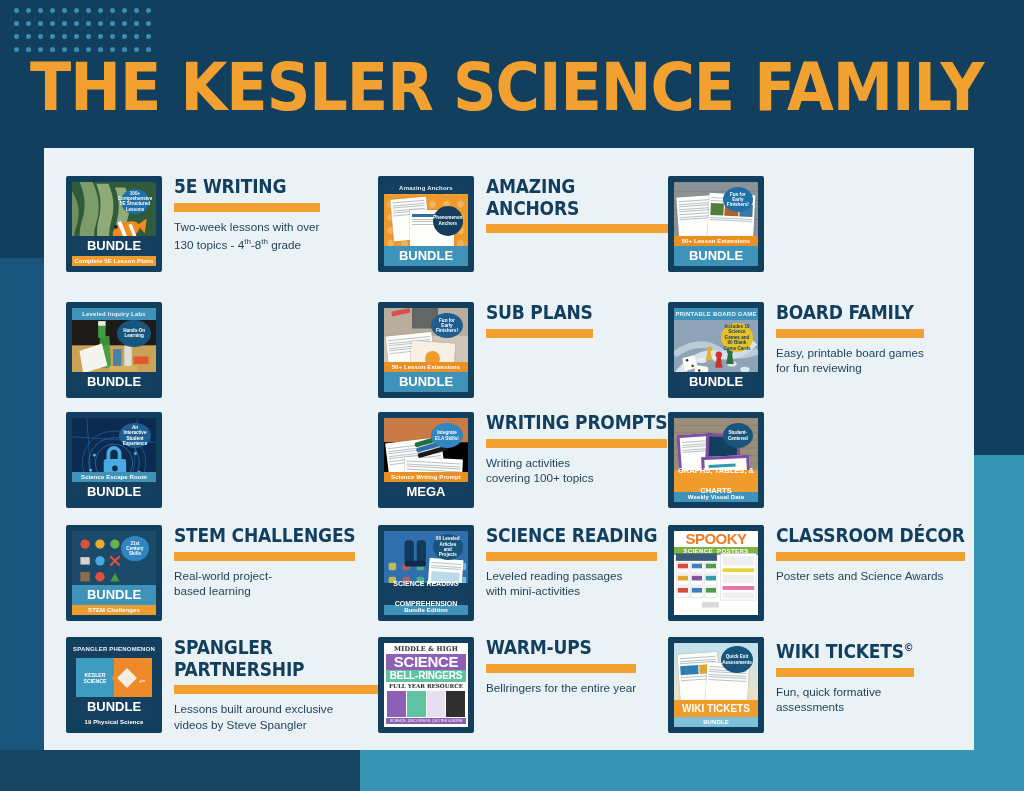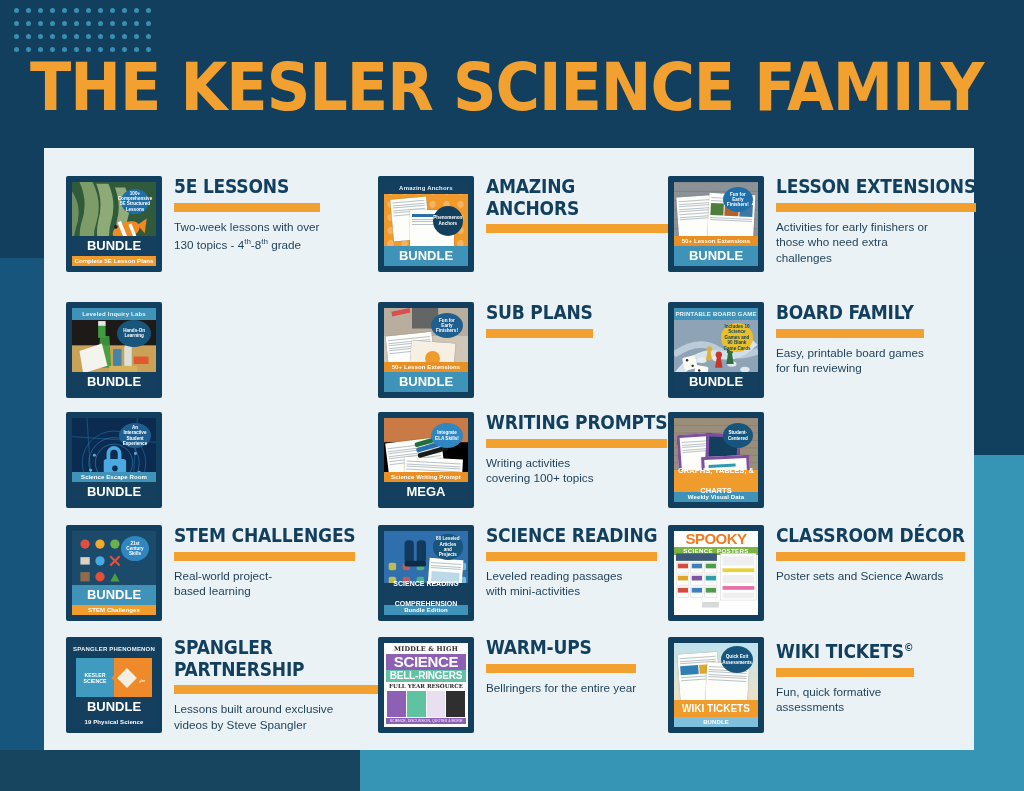--- a/index.html
+++ b/index.html
@@ -174,21 +174,21 @@
       <rect x="52" y="42" width="4" height="18" fill="#fff" transform="rotate(-22 54 51)"></rect>
       <rect x="63" y="45" width="3.5" height="14" fill="#fff" transform="rotate(-22 64 52)"></rect>
       <circle cx="47" cy="48" r="2" fill="#17212c"></circle>
       </svg></div>
             <div class="badge" style="background: rgb(31, 111, 168); left: 58%; top: 8%; width: 34%; height: 30%;">100+ Comprehensive 5E Structured Lessons</div>
             <div class="t-band band-sub" style="background: rgb(240, 154, 43); color: rgb(255, 255, 255); bottom: 0px;">Complete 5E Lesson Plans</div>
             <div class="t-band band-bundle" style="background: rgb(20, 63, 94); bottom: 10px;">BUNDLE</div>
           </div>
         </div>
         <div class="txt">
-          <div class="head">5E LESSONS</div>
+          <div class="head">5E WRITING</div>
           <div class="rule"></div>
           <div class="desc">Two-week lessons with over<br>130 topics - 4<sup>th</sup>-8<sup>th</sup> grade</div>
         </div>
       </div>
       <div class="card">
         <div class="thumb">
           <div class="inner">
             <div class="fill">
               <div class="fill" style="background:#f09a2b"></div>
               <svg class="fill" viewBox="0 0 90 90" opacity=".25">
@@ -294,25 +294,20 @@
                 </div>
                 <b></b>
                 <b></b>
               </div>
             </div>
             <div class="badge" style="background: rgb(31, 111, 168); left: 58%; top: 6%; width: 36%; height: 30%;">Fun for Early Finishers!</div>
             <div class="t-band band-sub" style="background: rgb(232, 144, 36); color: rgb(255, 255, 255); bottom: 20px;">50+ Lesson Extensions</div>
             <div class="t-band band-bundle" style="background: rgb(63, 147, 184); bottom: 0px;">BUNDLE</div>
           </div>
         </div>
-        <div class="txt">
-          <div class="head">LESSON EXTENSIONS</div>
-          <div class="rule"></div>
-          <div class="desc">Activities for early finishers or<br>those who need extra<br>challenges</div>
-        </div>
       </div>
       <div class="card">
         <div class="thumb">
           <div class="inner">
             <div class="fill">
               <div class="fill" style="background:#1d1a18"></div>
               <svg class="fill" viewBox="0 0 90 90">
         <rect y="40" width="90" height="50" fill="#caa257"></rect>
         <path d="M30 30 l10 0 l2 34 l-14 0z" fill="#3f9c3f" opacity=".9"></path>
         <rect x="28" y="18" width="8" height="14" fill="#3f9c3f"></rect>

